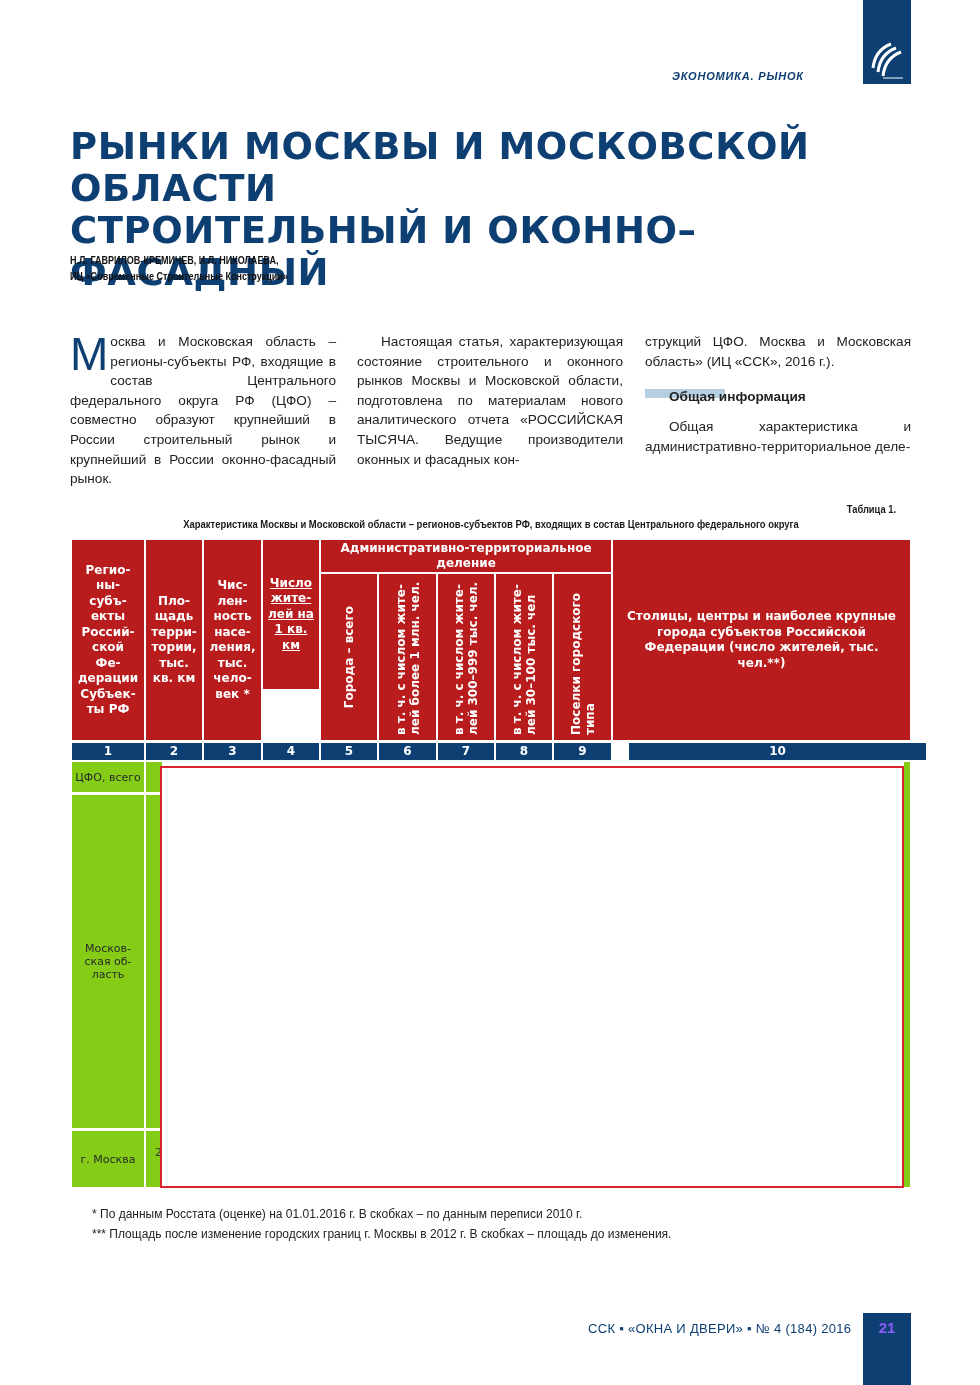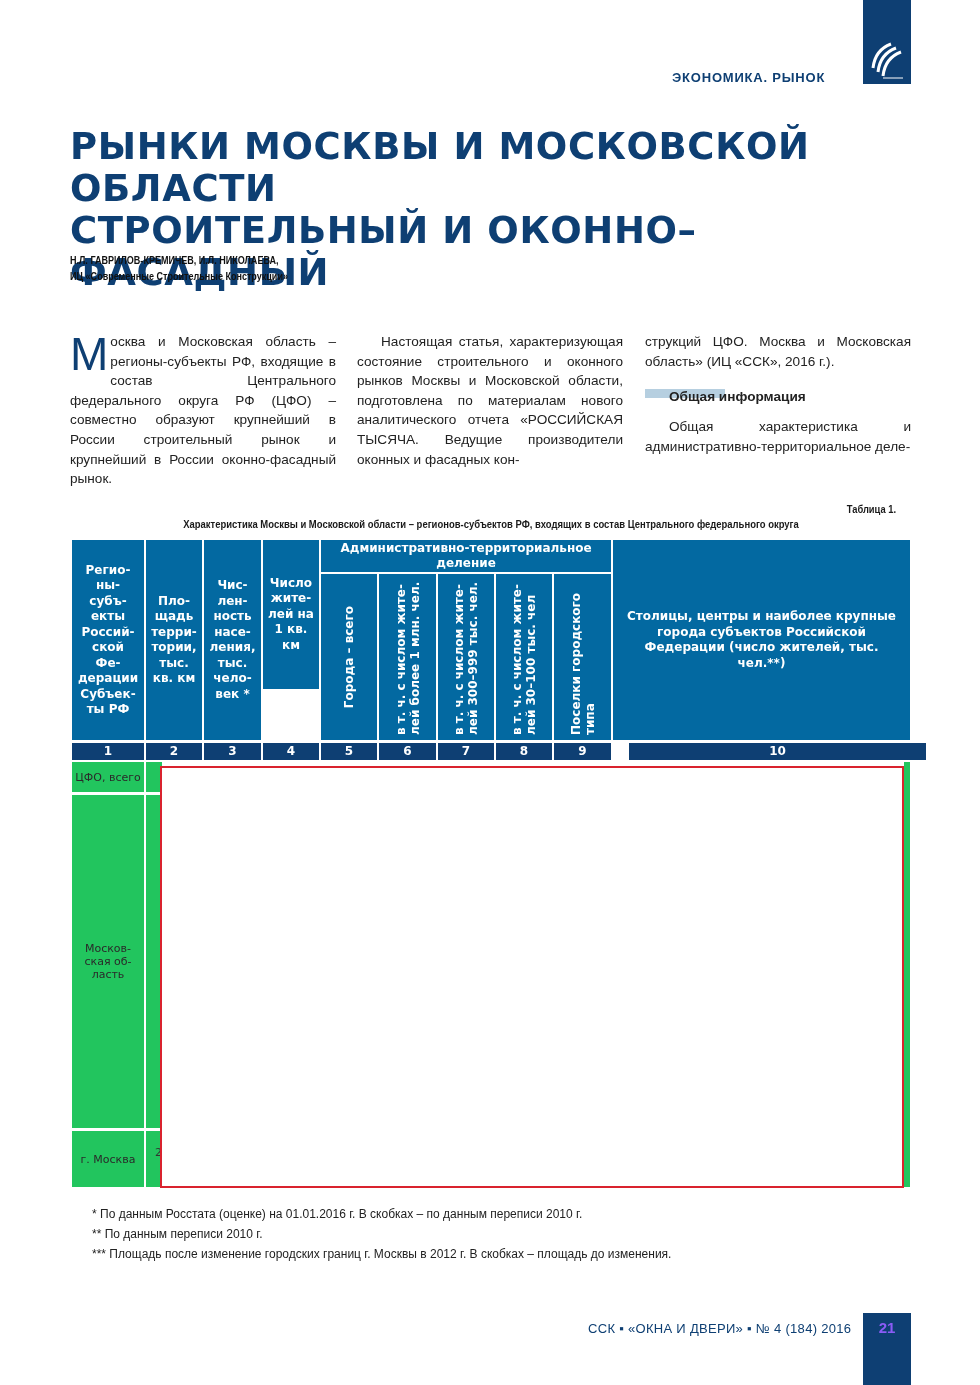--- a/index.html
+++ b/index.html
@@ -3,21 +3,21 @@
 <meta charset="utf-8">
 <style>
   html, body { margin:0; padding:0; }
   body { width:980px; height:1385px; background:#ffffff; position:relative; overflow:hidden;
          font-family:"Liberation Sans", sans-serif; color:#1a1a1a; }
   .abs { position:absolute; }
 
   
   .logo-tab { left:863px; top:0; width:48px; height:84px; background:#0e3f73; }
   .logo-tab svg { position:absolute; left:6px; top:38px; }
-  .section-label { left:672px; top:70px; font-size:13px; font-weight:bold; color:#0e3f73; letter-spacing:0.8px; }
+  .section-label { left:672px; top:70px; font-size:11px; font-weight:bold; color:#0e3f73; letter-spacing:0.8px;font-style:italic; }
 
   .title { left:70px; top:126px; width:880px; font-size:37px; line-height:42px; font-weight:bold;
            color:#0e3f73; letter-spacing:0.6px; font-family:"DejaVu Sans", sans-serif; }
   .authors { left:70px; top:252px; font-size:10.5px; line-height:16px; font-weight:bold; color:#111;
              font-family:"Liberation Sans", sans-serif; transform:scaleX(0.86); transform-origin:left top; }
   .authors div { white-space:nowrap; }
 
   .col { top:332px; width:266px; font-size:13.6px; line-height:19.6px; color:#222; text-align:justify; }
   .col1 { left:70px; }
   .col2 { left:357px; }
@@ -26,27 +26,27 @@
   .indent { text-indent:24px; }
   .subhead { position:relative; margin-top:16px; margin-bottom:10px; font-weight:bold; font-size:13.6px; height:20px; }
   .subhead .bar { position:absolute; left:0; top:2px; width:80px; height:9px; background:#b6cfe0; }
   .subhead span { position:relative; padding-left:24px; }
 
   .table-no { right:84px; top:503px; font-size:11px; font-weight:bold; transform:scaleX(0.85); transform-origin:right top; }
   .table-caption { left:70px; top:518px; width:842px; text-align:center; font-size:11px; font-weight:bold;
                    transform:scaleX(0.86); transform-origin:center top; white-space:nowrap; }
 
   
-  .thead-cell { position:absolute; background:#0369a1; color:#fff; font-weight:bold; font-size:12px;
+  .thead-cell { position:absolute; background:#b91c1c; color:#fff; font-weight:bold; font-size:12px;
                 line-height:15.5px; text-align:center; display:flex; align-items:center; justify-content:center;
                 font-family:"DejaVu Sans", sans-serif; }
   .vert { writing-mode:vertical-rl; transform:rotate(180deg); font-size:12px; line-height:14px; text-align:left; }
   .num-cell { position:absolute; background:#0e3f73; color:#fff; font-weight:bold; font-size:12px; text-align:center;
               line-height:17px; font-family:"DejaVu Sans", sans-serif; }
-  .body-cell { position:absolute; background:#22c55e; font-size:11px; line-height:13px; color:#2a2a2a;
+  .body-cell { position:absolute; background:#84cc16; font-size:11px; line-height:13px; color:#2a2a2a;
                display:flex; align-items:center; justify-content:center; text-align:center; font-family:"DejaVu Sans", sans-serif; }
   .redbox { left:160px; top:766px; width:744px; height:422px; border:2px solid #d9232e; background:#fff; box-sizing:border-box; }
   .peek { position:absolute; font-size:11px; color:#333; font-family:"DejaVu Sans", sans-serif; }
 
   .footnotes { left:92px; top:1204px; font-size:12px; line-height:20px; color:#222; }
 
   .footer-text { left:588px; top:1321px; font-size:13px; color:#0e3f73; letter-spacing:0.3px; }
   .page-tab { left:863px; top:1313px; width:48px; height:72px; background:#0e3f73; }
   .page-num { left:863px; top:1319px; width:48px; text-align:center; color:#8b5cf6; font-weight:bold; font-size:15px; }
 </style>
@@ -96,21 +96,21 @@
 <div>
   <div class="thead-cell" style="left:72px;top:540px;width:72px;height:200px;padding:0 17px;box-sizing:border-box;">
       <span>Регио-ны-субъ-екты Россий-ской Фе-дерации Субъек-ты РФ</span>
     </div>
   <div class="thead-cell" style="left:146px;top:540px;width:56px;height:200px;padding:0 3px;box-sizing:border-box;">
       <span>Пло-щадь терри-тории, тыс. кв. км</span>
     </div>
   <div class="thead-cell" style="left:204px;top:540px;width:57px;height:200px;padding:0 4px;box-sizing:border-box;">
       <span>Чис-лен-ность насе-ления, тыс. чело-век *</span>
     </div>
-  <div class="thead-cell" style="left:263px;top:540px;width:56px;height:149px;padding:0 4px;box-sizing:border-box;">
+  <div class="thead-cell" style="left:263px;top:540px;width:56px;height:149px;padding:0 4px;box-sizing:border-box;text-decoration:underline;">
       <span>Число жите-лей на 1 кв. км</span>
     </div>
 
   <div class="thead-cell" style="left:321px;top:540px;width:290px;height:32px;padding:0 4px;box-sizing:border-box;">
       <span>Административно-территориальное деление</span>
     </div>
 
   <div class="thead-cell" style="left:321px;top:574px;width:56px;height:166px;">
       <span class="vert">Города – всего</span>
     </div>
@@ -157,19 +157,18 @@
   <div class="body-cell" style="left:146px;top:1131px;width:16px;height:56px;"></div>
   <div class="peek" style="left:155px;top:1146px;">2</div>
 
   <div class="body-cell" style="left:904px;top:762px;width:6px;height:425px;"></div>
 
   <div class="abs redbox"></div>
 </div>
 
 <div class="abs footnotes">
   <div>* По данным Росстата (оценке) на 01.01.2016 г. В скобках – по данным переписи 2010 г.</div>
-  <div>** По данным переписи 2010 г.</div>
   <div>*** Площадь после изменение городских границ г. Москвы в 2012 г. В скобках – площадь до изменения.</div>
 </div>
 
 <div class="abs footer-text">ССК ▪ «ОКНА И ДВЕРИ» ▪ № 4 (184) 2016</div>
 <div class="abs page-tab"></div>
 <div class="abs page-num">21</div>
 
 </body></html>

